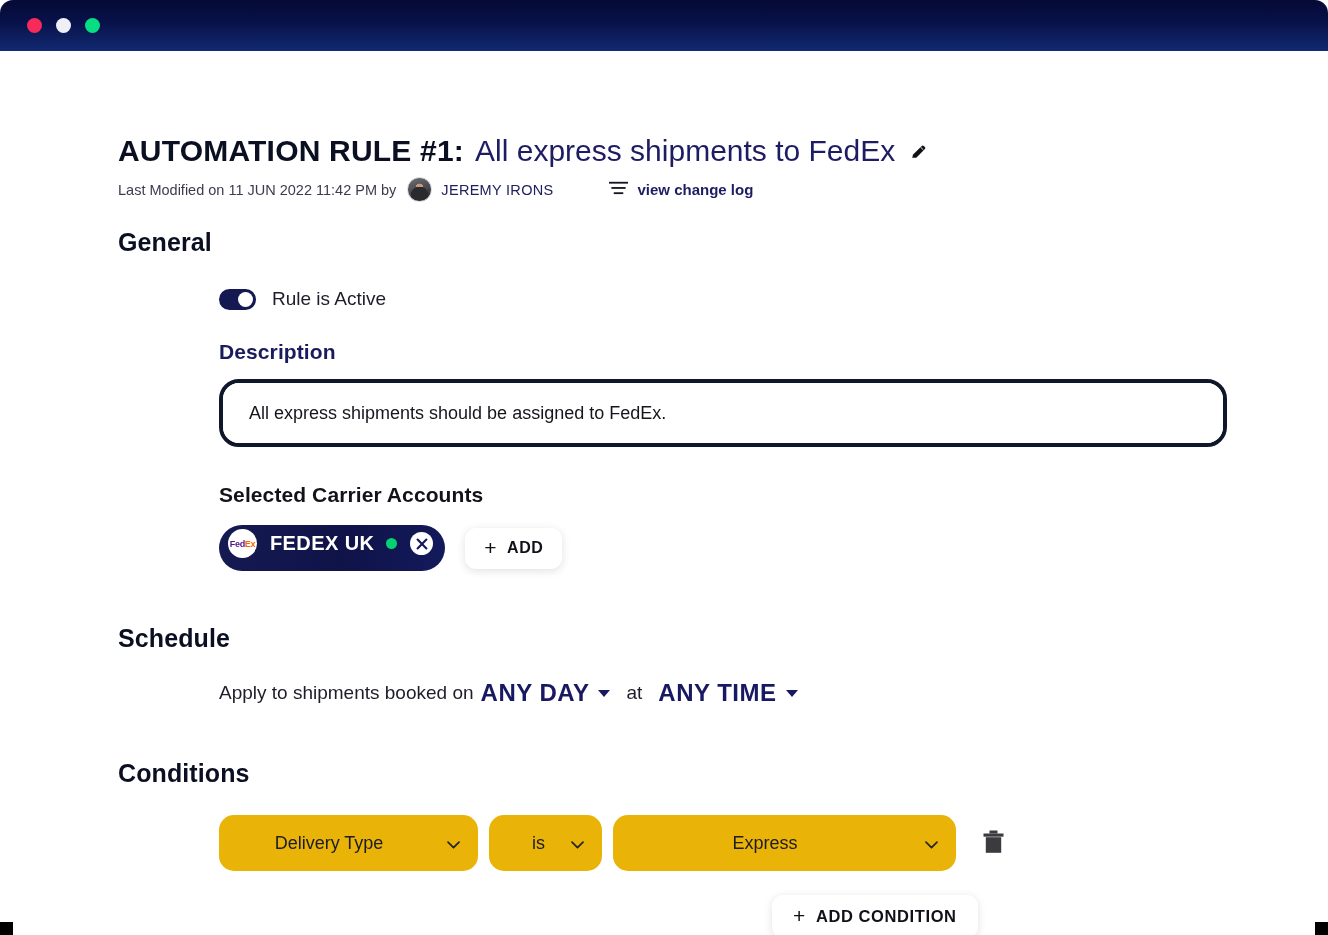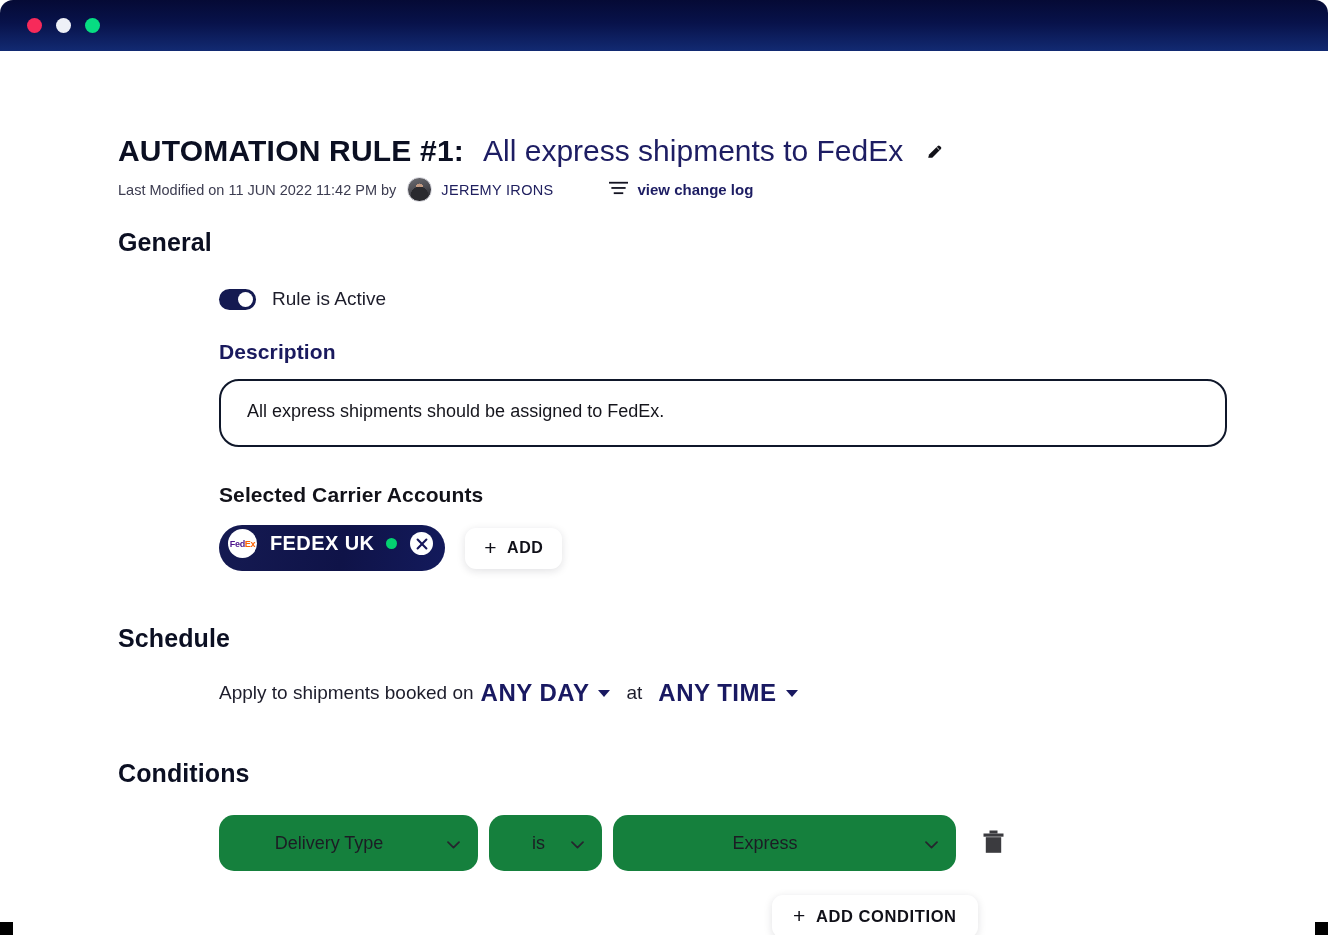--- a/index.html
+++ b/index.html
@@ -61,21 +61,21 @@
     padding: 0 0 0 118px;
     position: relative;
   }
 
   
   .page-head { padding-top: 83px; }
 
   .title-row {
     display: flex;
     align-items: center;
-    gap: 8px;
+    gap: 0px;
     white-space: nowrap;
   }
   .title-prefix {
     font-size: 30px;
     font-weight: 700;
     letter-spacing: 0.2px;
     color: #0b0f22;
   }
   .title-main {
     font-size: 30px;
@@ -184,21 +184,21 @@
     color: #121219;
     letter-spacing: 0.1px;
   }
   .mt-desc { margin-top: 30px; }
   .mt-carrier { margin-top: 32px; }
 
   .desc-box {
     margin-top: 15px;
     width: 1008px;
     height: 68px;
-    border: 2px solid #0f172a;
+    border: 4px solid #0f172a;
     border-radius: 20px;
     padding: 19px 26px;
     font-size: 18px;
     color: #15151c;
     font-family: "Liberation Sans", sans-serif;
     background: #ffffff;
     resize: none;
     outline: none;
     line-height: 1.3;
   }
@@ -317,21 +317,21 @@
 
   
   .cond-row {
     display: flex;
     align-items: center;
     margin-top: 27px;
     gap: 11px;
   }
   .select {
     height: 56px;
-    background: #15803d;
+    background: #eab308;
     border: none;
     border-radius: 15px;
     display: flex;
     align-items: center;
     justify-content: center;
     position: relative;
     cursor: pointer;
     font-size: 18px;
     color: #1c1c24;
     padding: 0 18px;

